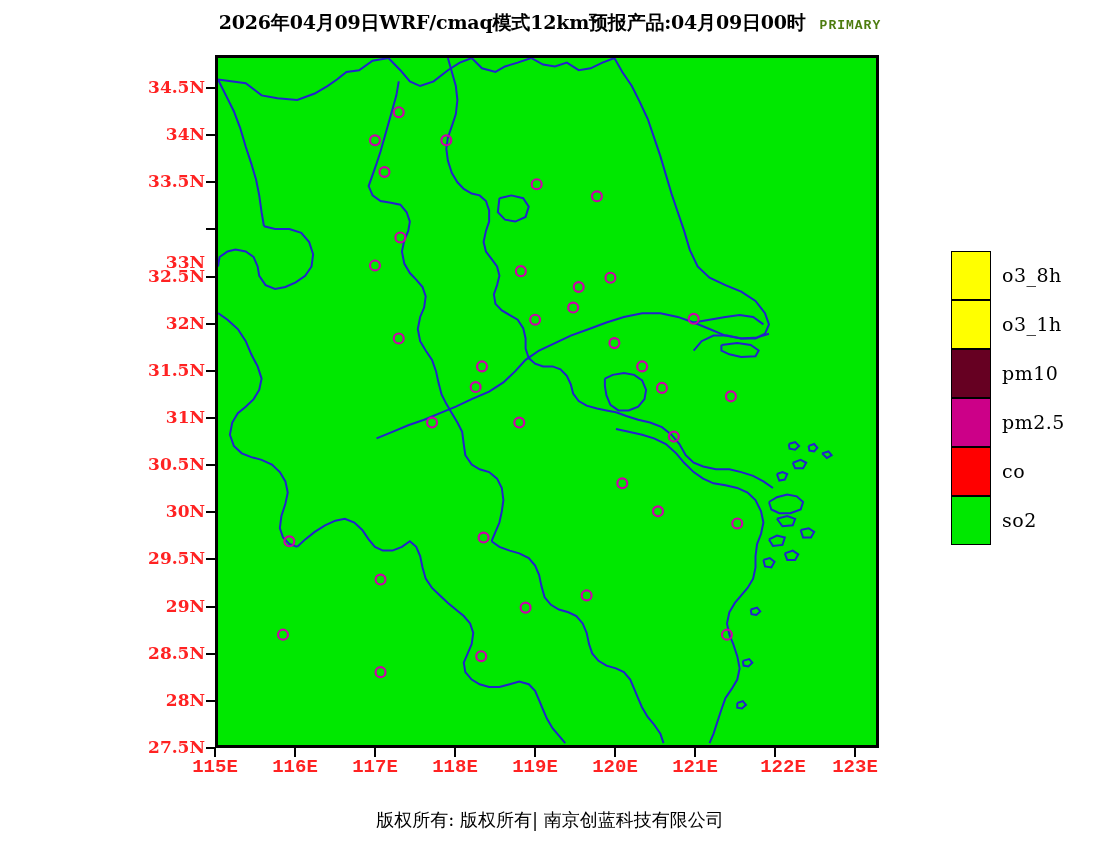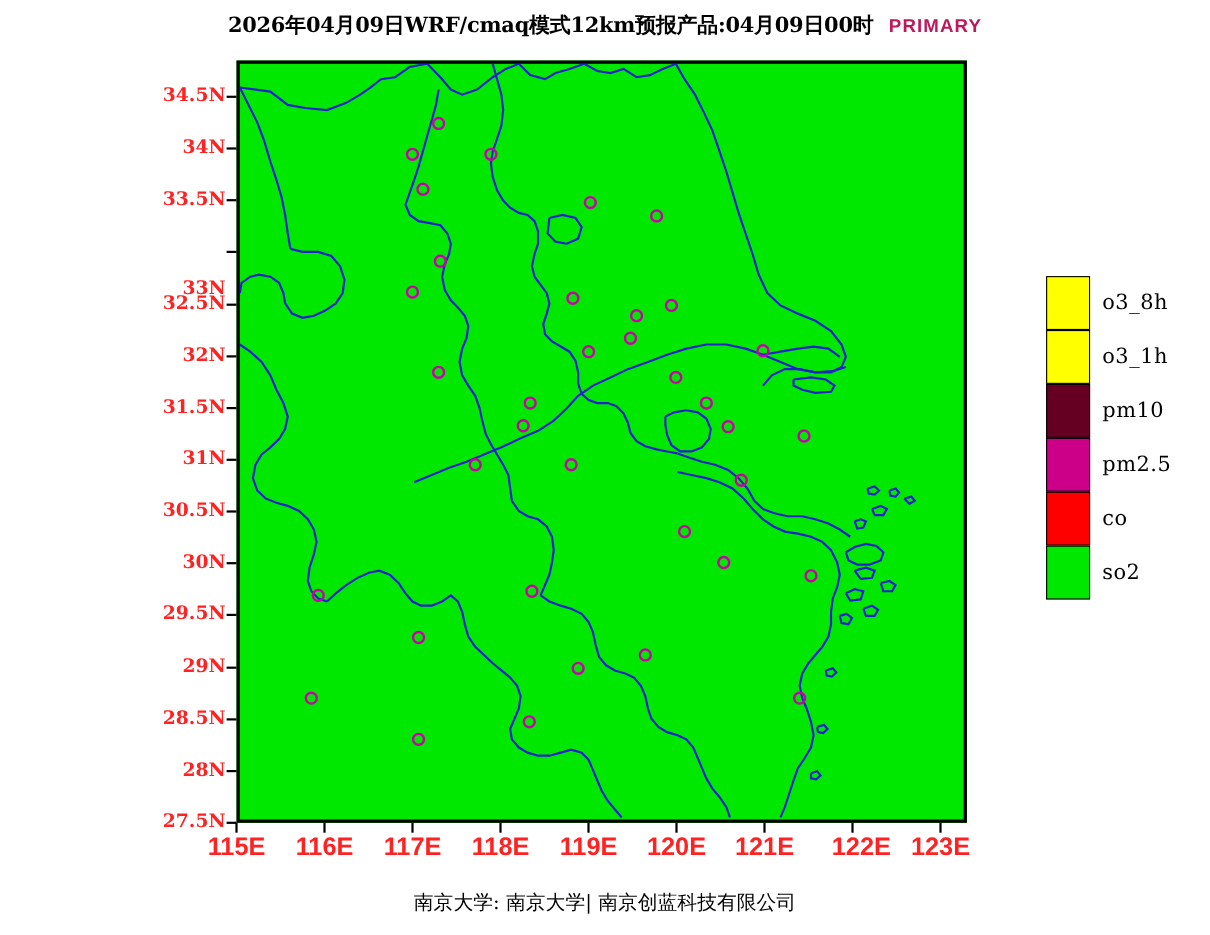--- a/index.html
+++ b/index.html
@@ -25,24 +25,24 @@
     white-space: nowrap;
   }
   #title-main {
     font-family: "DejaVu Serif", "Liberation Serif", serif;
     font-size: 19px;
     font-weight: bold;
     color: #000000;
     letter-spacing: -0.2px;
   }
   #title-primary {
-    font-family: Liberation Sans, sans-serif;
-    font-size: 17px;
+    font-family: Liberation Mono, monospace;
+    font-size: 13px;
     font-weight: bold;
-    color: #be185d;
+    color: #4d7c0f;
     margin-left: 14px;
     letter-spacing: 1px;
   }
 
   
   #map-frame {
     position: absolute;
     left: 215px;
     top: 55px;
     width: 664px;
@@ -68,22 +68,22 @@
   }
   #y-axis-labels {
     position: absolute;
     left: 0; top: 0;
     width: 205px;
     height: 850px;
   }
   .xtick {
     position: absolute;
     text-align: center;
-    font-family: Liberation Sans, sans-serif;
-    font-size: 23px;
+    font-family: Liberation Mono, monospace;
+    font-size: 19px;
     font-weight: bold;
     color: #ff2222;
     white-space: nowrap;
     width: 70px;
     line-height: 1;
   }
   #x-axis-labels {
     position: absolute;
     left: 0; top: 0;
     width: 1100px; height: 850px;
@@ -281,21 +281,21 @@
       <div class="legend-swatch" style="background: rgb(255, 0, 0);"></div>
       <div class="legend-label">co</div>
     </div>
     <div class="legend-row">
       <div class="legend-swatch" style="background: rgb(0, 232, 0);"></div>
       <div class="legend-label">so2</div>
     </div>
   </div>
 
 <div id="footer">
-  <span id="footer-text">南京大学: 南京大学| 南京创蓝科技有限公司</span>
+  <span id="footer-text">版权所有: 版权所有| 南京创蓝科技有限公司</span>
 </div>
 
 <div class="tickmark-y" style="left: 206px; top: 87px; position: absolute;"></div>
 <div class="tickmark-y" style="left: 206px; top: 134.143px; position: absolute;"></div>
 <div class="tickmark-y" style="left: 206px; top: 181.286px; position: absolute;"></div>
 <div class="tickmark-y" style="left: 206px; top: 228.429px; position: absolute;"></div>
 <div class="tickmark-y" style="left: 206px; top: 275.571px; position: absolute;"></div>
 <div class="tickmark-y" style="left: 206px; top: 322.714px; position: absolute;"></div>
 <div class="tickmark-y" style="left: 206px; top: 369.857px; position: absolute;"></div>
 <div class="tickmark-y" style="left: 206px; top: 417px; position: absolute;"></div>

